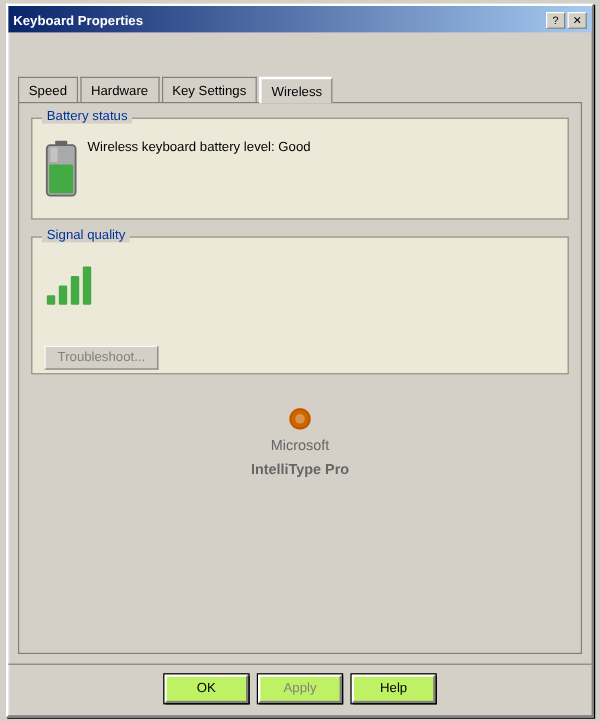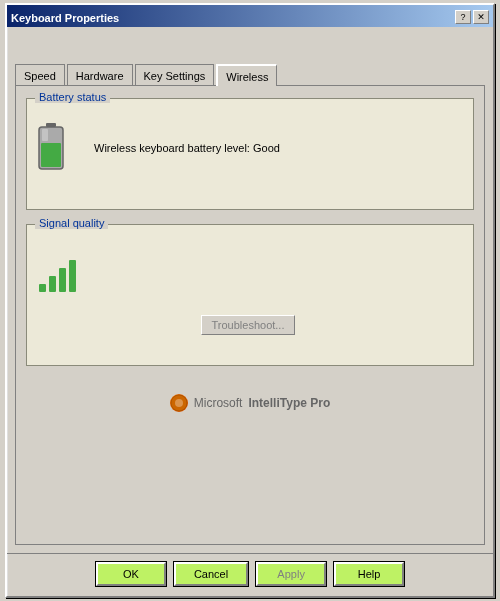--- a/index.html
+++ b/index.html
@@ -106,39 +106,38 @@
       border-top: 1px solid #808080;
       background: #d4d0c8;
       padding: 12px 10px;
       min-height: 460px;
       position: relative;
     }
 
     .section-group {
       border: 1px solid #8a8a7a;
       background: #ece9d8;
-      padding: 10px 10px 30px 10px;
+      padding: 10px 10px 3px 10px;
       margin-bottom: 14px;
       position: relative;
     }
 
     .section-label {
       position: absolute;
       top: -8px;
       left: 8px;
       background: #d4d0c8;
       padding: 0 4px;
       color: #003399;
       font-size: 11px;
     }
 
     .section-content {
       display: flex;
-      align-items: center;
-      gap: 29px;
+      gap: 8px;
       padding-top: 8px;
       min-height: 70px;
     }
 
     .battery-icon {
       width: 28px;
       height: 50px;
       position: relative;
       flex-shrink: 0;
     }
@@ -154,21 +153,21 @@
       flex-shrink: 0;
     }
 
     .status-text {
       font-size: 11px;
       color: #000;
     }
 
     .troubleshoot-row {
       display: flex;
-      justify-content: center;
+      justify-content: flex-start;
       margin-top: 10px;
       padding-right: 4px;
     }
 
     .troubleshoot-btn {
       padding: 3px 10px;
       background: #d4d0c8;
       border: 1px solid #808080;
       border-top-color: #ffffff;
       border-left-color: #ffffff;
@@ -178,20 +177,21 @@
     }
 
     .branding {
       display: flex;
       justify-content: center;
       align-items: center;
       gap: 6px;
       padding: 14px 0 8px 0;
       color: #666;
       font-size: 12px;
+      flex-direction: column;
     }
 
     .ms-logo {
       width: 18px;
       height: 18px;
       border-radius: 50%;
       background: radial-gradient(circle at 40% 40%, #ff8800, #cc4400);
       display: inline-flex;
       align-items: center;
       justify-content: center;
@@ -302,17 +302,16 @@
         </span>
         <span>Microsoft</span>
         <strong>IntelliType Pro</strong>
       </div>
 
     </div>
   </div>
 
   <div class="button-bar">
     <button class="dialog-btn">OK</button>
-    <button class="dialog-btn">Cancel</button>
     <button class="dialog-btn disabled">Apply</button>
     <button class="dialog-btn">Help</button>
   </div>
 </div>
 
 </body></html>

